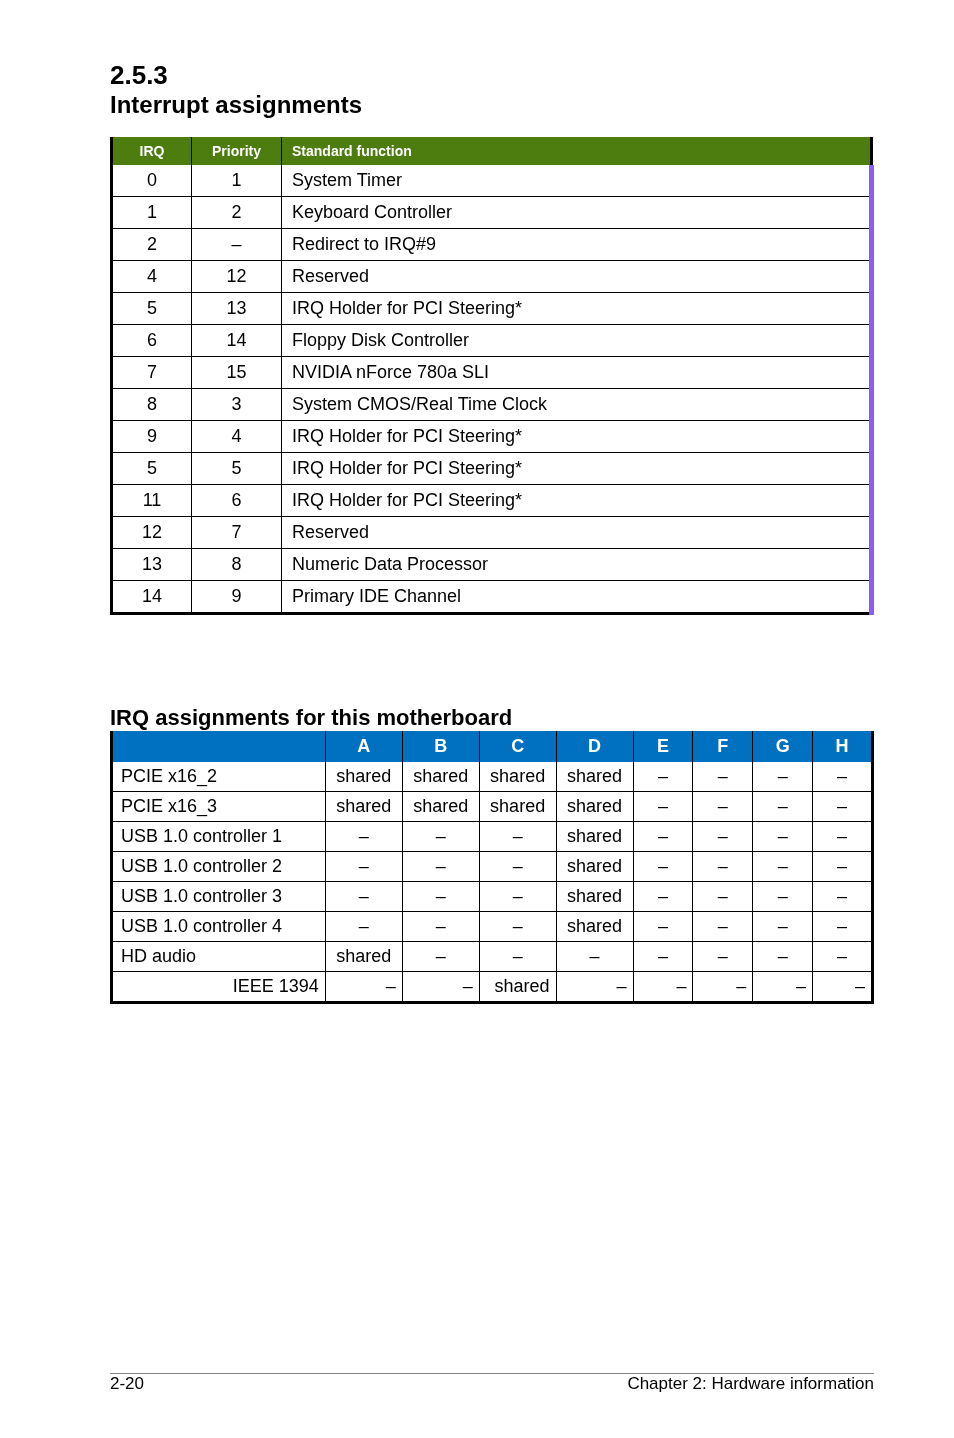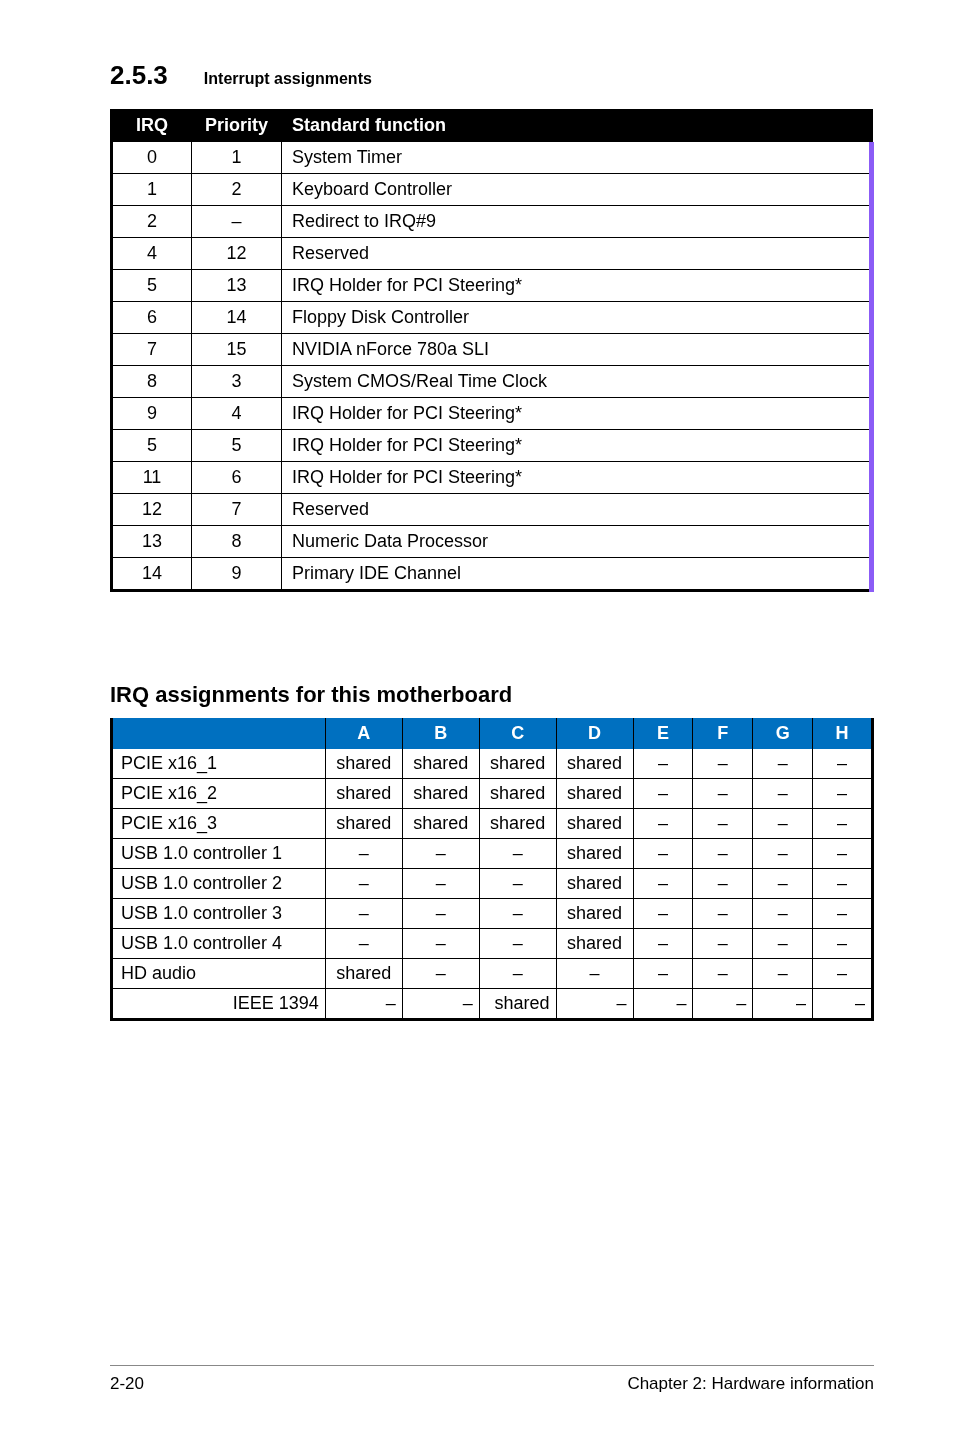--- a/index.html
+++ b/index.html
@@ -13,62 +13,62 @@
     height: 1438px;
     margin: 0 auto;
     background: #ffffff;
     padding: 60px 80px 0 110px;
     position: relative;
   }
   .title-row {
     display: flex;
     align-items: baseline;
     margin-bottom: 18px;
+    flex-direction: column;
   }
   .sec-num {
     font-size: 26px;
     font-weight: bold;
     margin-right: 36px;
   }
   .sec-title {
-    font-size: 16px;
+    font-size: 24px;
     font-weight: bold;
   }
   table.irq {
     border-collapse: collapse;
     width: 100%;
     margin-bottom: 90px;
   }
   table.irq th {
-    background: #000000;
+    background: #4d7c0f;
     color: #ffffff;
     font-weight: bold;
     padding: 6px 6px;
-    font-size: 18px;
+    font-size: 14px;
     border-right: 1px solid #000;
     margin-top: 13px;
   }
   table.irq th:first-child { width: 80px; text-align: center; border-left: 3px solid #000; }
   table.irq th:nth-child(2) { width: 90px; text-align: center; }
   table.irq th:nth-child(3) { text-align: left; padding-left: 10px; border-right: 3px solid #000;}
   table.irq td {
     border-right: 1px solid #000;
     border-bottom: 1px solid #000;
     padding: 5px 8px;
     font-size: 18px;
     text-align: center;
   }
   table.irq td:first-child { border-left: 3px solid #000; }
   table.irq td:nth-child(3) { text-align: left; padding-left: 10px; border-right: 5px solid #8b5cf6;}
   table.irq tr:last-child td { border-bottom: 3px solid #000; }
 
   .sub-title {
     font-size: 22px;
     font-weight: bold;
-    margin-bottom: 10px;
   }
 
   table.assign {
     border-collapse: collapse;
     width: 100%;
   }
   table.assign th {
     background: #0070C0;
     color: #ffffff;
     font-weight: bold;
@@ -99,21 +99,20 @@
   }
   table.assign td:last-child { border-right: 3px solid #000; }
   table.assign tr:last-child td { border-bottom: 3px solid #000; text-align: right; }
 
   .footer {
     position: absolute;
     bottom: 44px;
     left: 110px;
     right: 80px;
     border-top: 1px solid #888;
-    padding-top: 8px;
     display: flex;
     justify-content: space-between;
     font-size: 17px;
   }
 </style>
 </head>
 <body>
 
 <div class="page">
 
@@ -215,31 +214,20 @@
           <th class="col">C</th>
           <th class="col">D</th>
           <th class="narrow col">E</th>
           <th class="narrow col">F</th>
           <th class="narrow col">G</th>
           <th class="narrow col">H</th>
         </tr>
     </thead>
     <tbody id="assign-body">
         <tr>
-          <td class="rowhdr">PCIE x16_1</td>
-          <td>shared</td>
-          <td>shared</td>
-          <td>shared</td>
-          <td>shared</td>
-          <td>–</td>
-          <td>–</td>
-          <td>–</td>
-          <td>–</td>
-        </tr>
-        <tr>
           <td class="rowhdr">PCIE x16_2</td>
           <td>shared</td>
           <td>shared</td>
           <td>shared</td>
           <td>shared</td>
           <td>–</td>
           <td>–</td>
           <td>–</td>
           <td>–</td>
         </tr>

